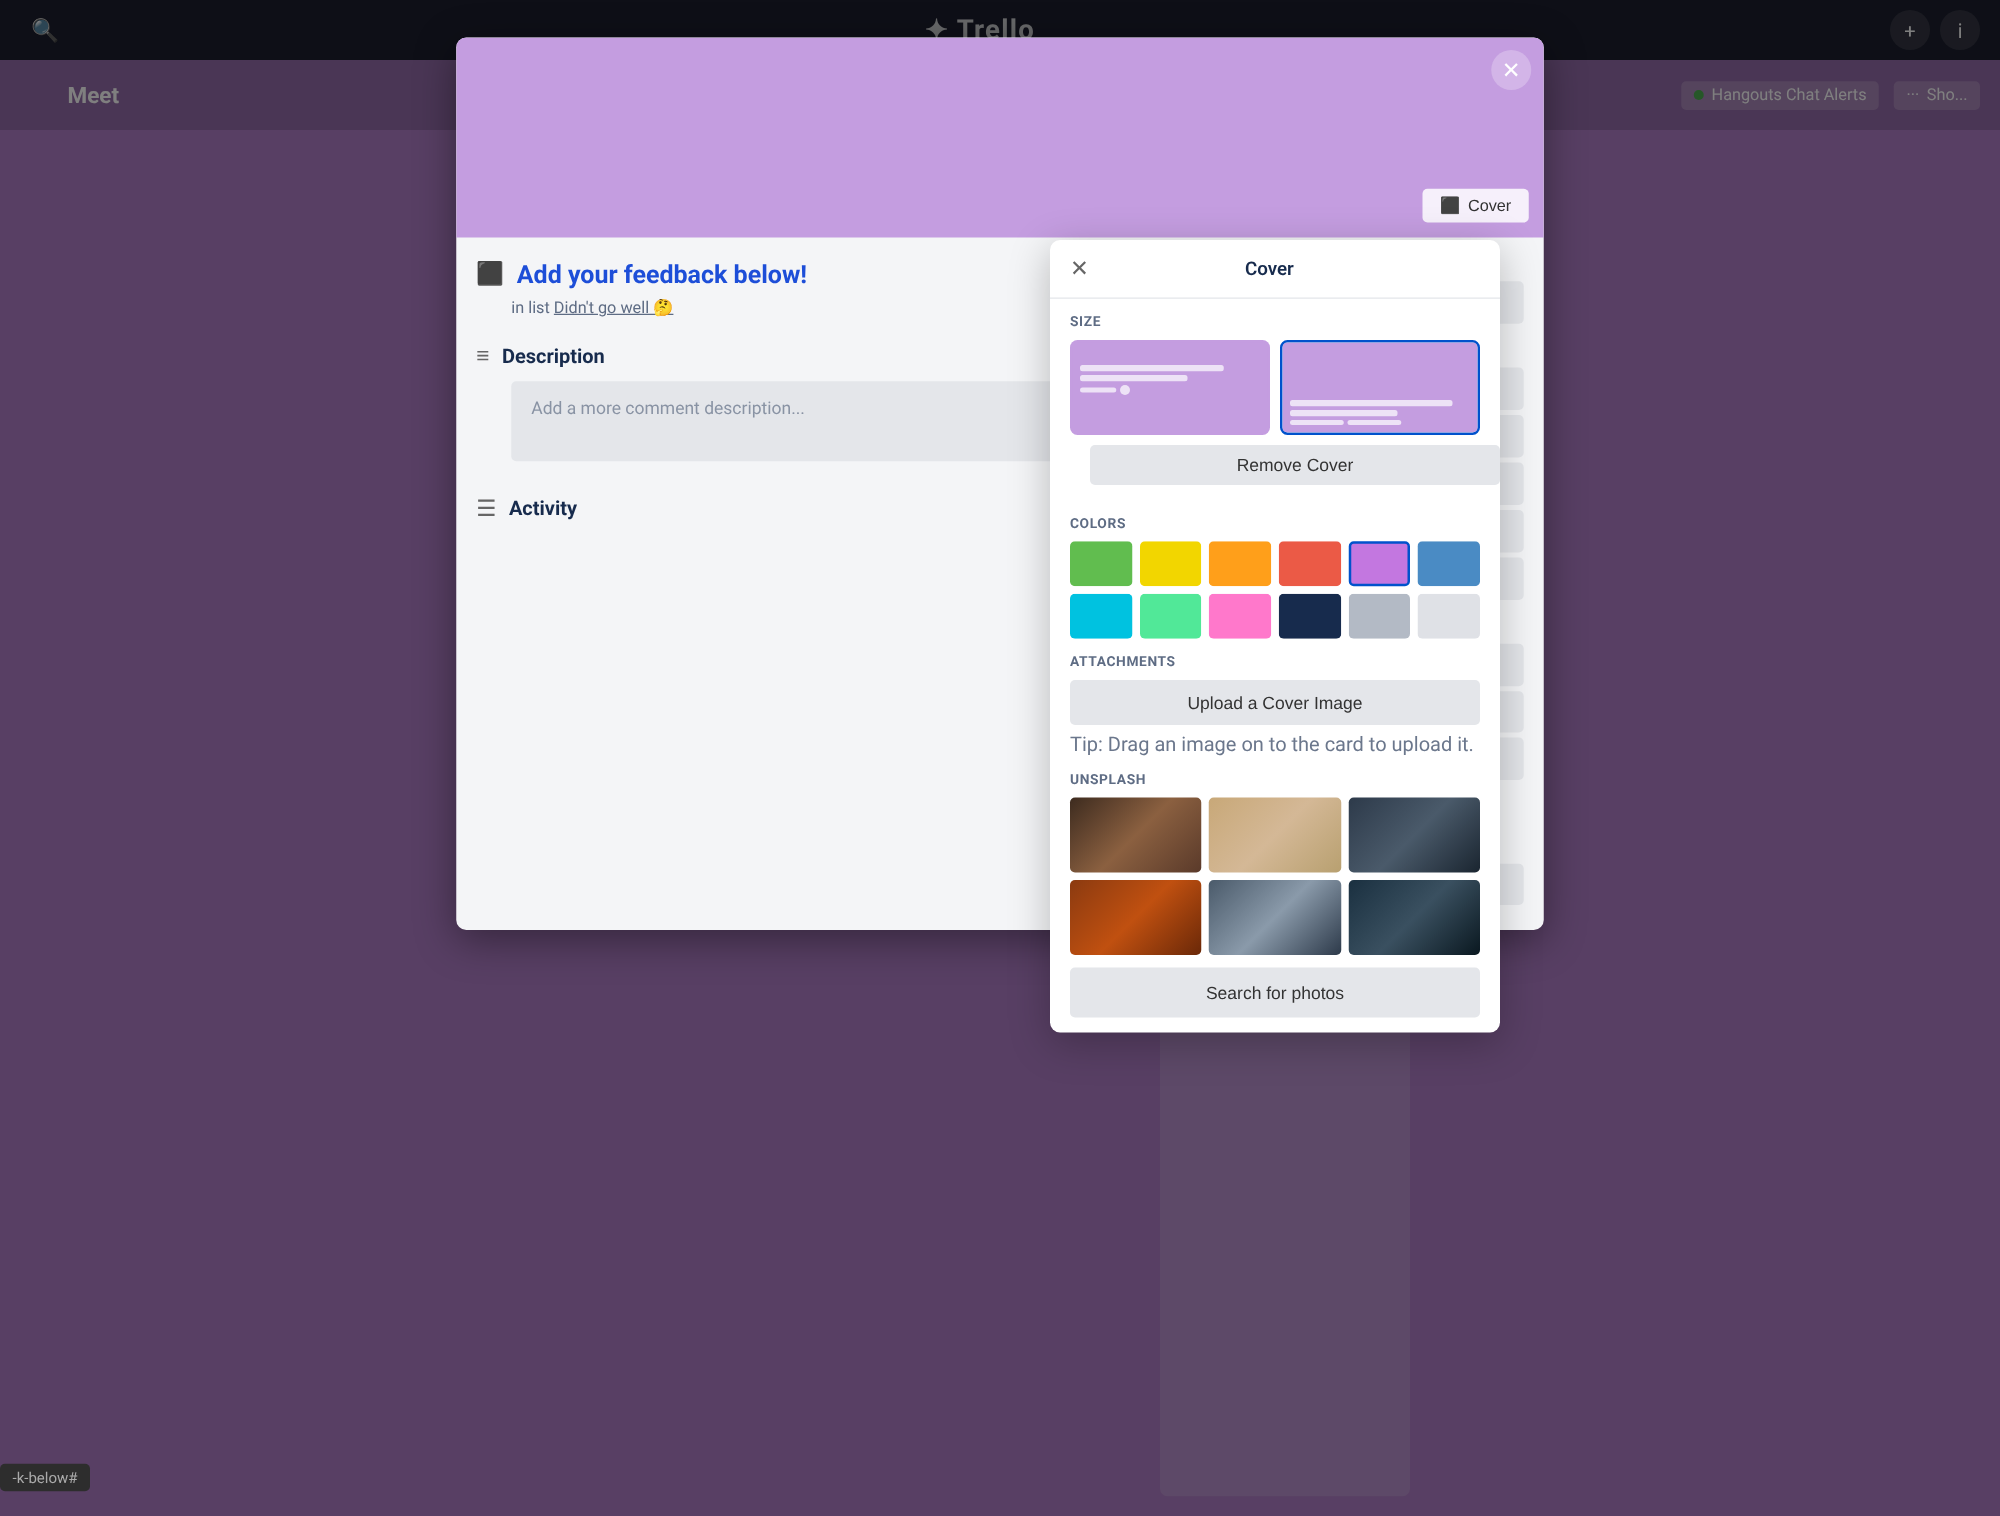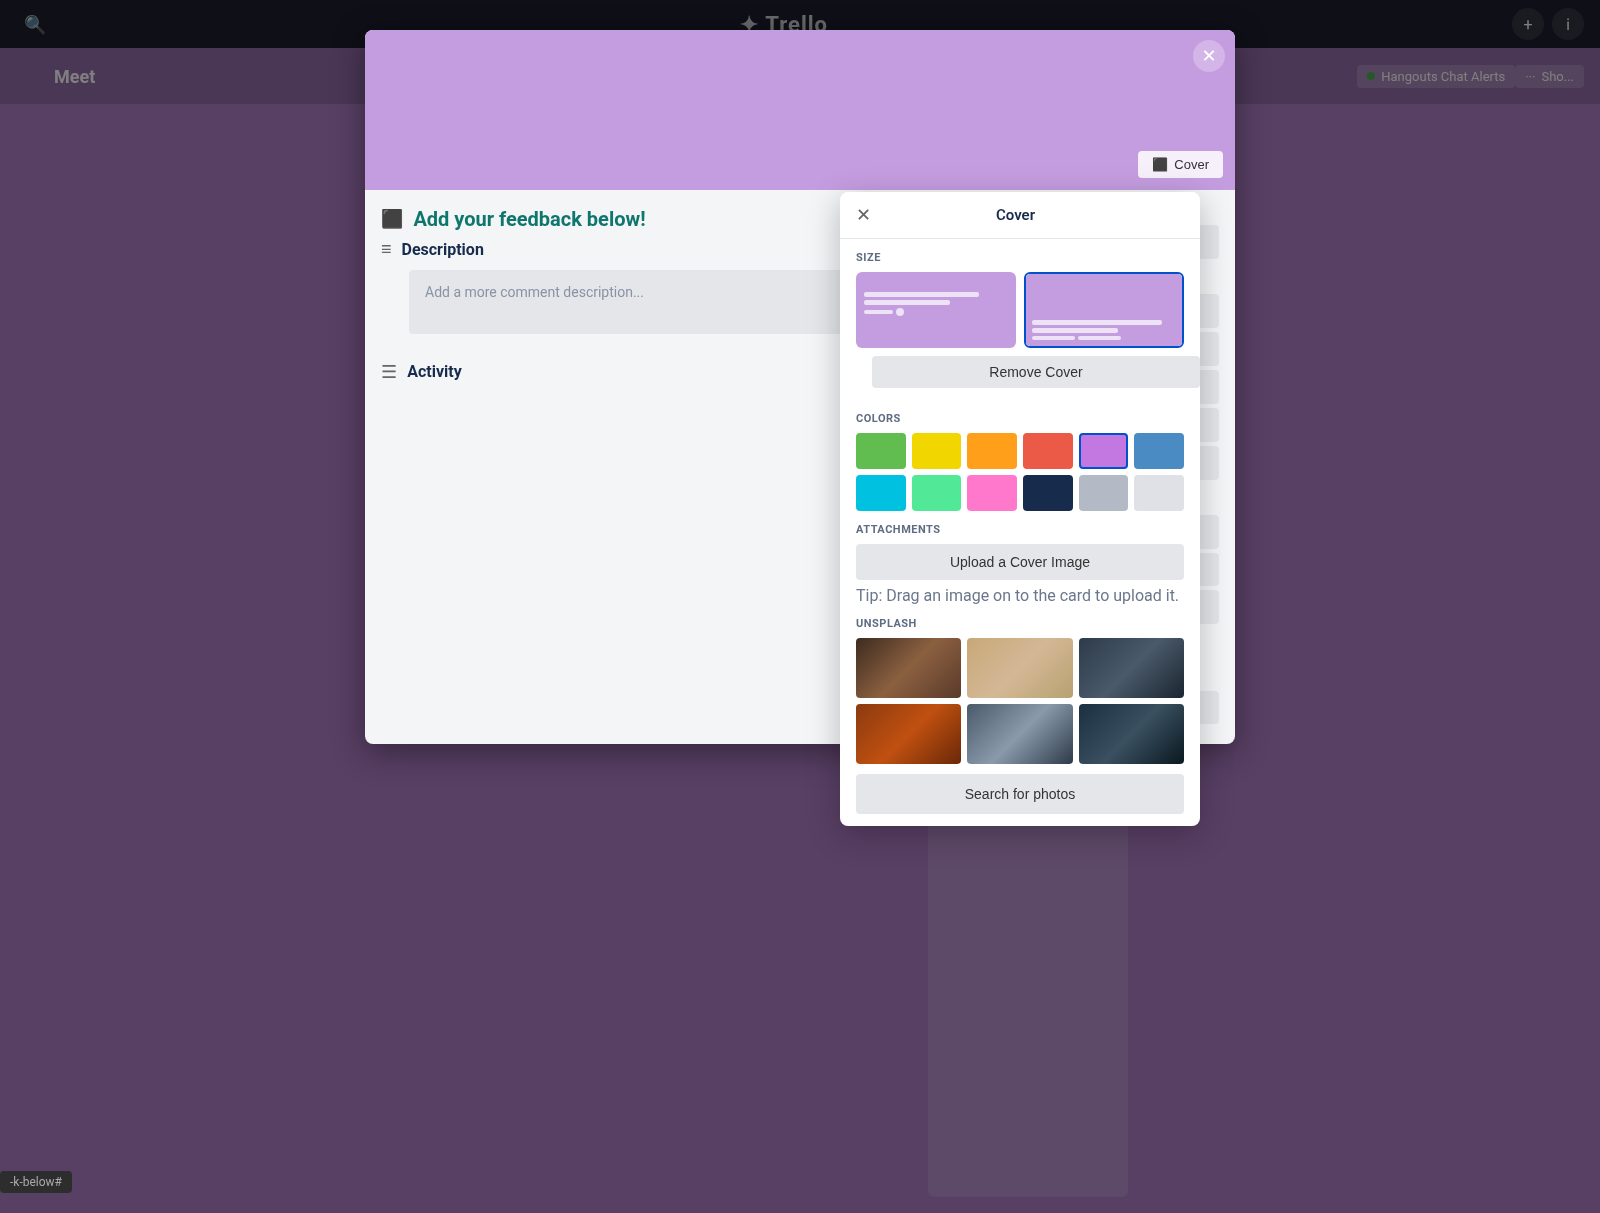--- a/index.html
+++ b/index.html
@@ -59,21 +59,21 @@
       display: flex;
       align-items: center;
       padding: 0 16px;
       gap: 12px;
       z-index: 5;
     }
     .board-header-title {
       color: white; font-weight: bold; font-size: 18px; margin-left: 38px;
     }
     .board-header-chips {
-      display: flex; align-items: center; gap: 0; margin-left: auto;
+      display: flex; align-items: center; gap: 12px; margin-left: auto;
     }
     .board-chip {
       background: rgba(255,255,255,0.2);
       border-radius: 4px;
       padding: 4px 10px;
       color: white; font-size: 13px;
       display: flex; align-items: center; gap: 6px;
       cursor: pointer;
     }
     .board-chip .dot {
@@ -157,21 +157,21 @@
       padding-right: 24px;
     }
     .card-title-row {
       display: flex; align-items: flex-start; gap: 10px;
       margin-bottom: 6px;
     }
     .card-icon {
       font-size: 18px; color: #666; margin-top: 2px; flex-shrink: 0;
     }
     .card-title {
-      font-size: 20px; font-weight: 700; color: #0f766e;
+      font-size: 20px; font-weight: 700; color: #1d4ed8;
       line-height: 1.3;
     }
     .card-subtitle {
       margin-left: 28px;
       font-size: 13px; color: #5e6c84;
       margin-bottom: 20px;
     }
     .card-subtitle a {
       color: #5e6c84; text-decoration: underline;
     }
@@ -467,20 +467,26 @@
       </button>
     </div>
 
     <div class="card-body">
 
       <div class="card-main">
 
         <div class="card-title-row">
           <div class="card-icon">⬛</div>
           <div class="card-title">Add your feedback below!</div>
+        </div>
+        <div class="card-subtitle">
+          <span>in list</span>
+          <a href="#">
+            <span>Didn't go well 🤔</span>
+          </a>
         </div>
 
         <div class="section-header">
           <div class="section-icon">≡</div>
           <div class="section-title">Description</div>
         </div>
         <div class="desc-area">
           <span>Add a more comment description...</span>
         </div>
 

